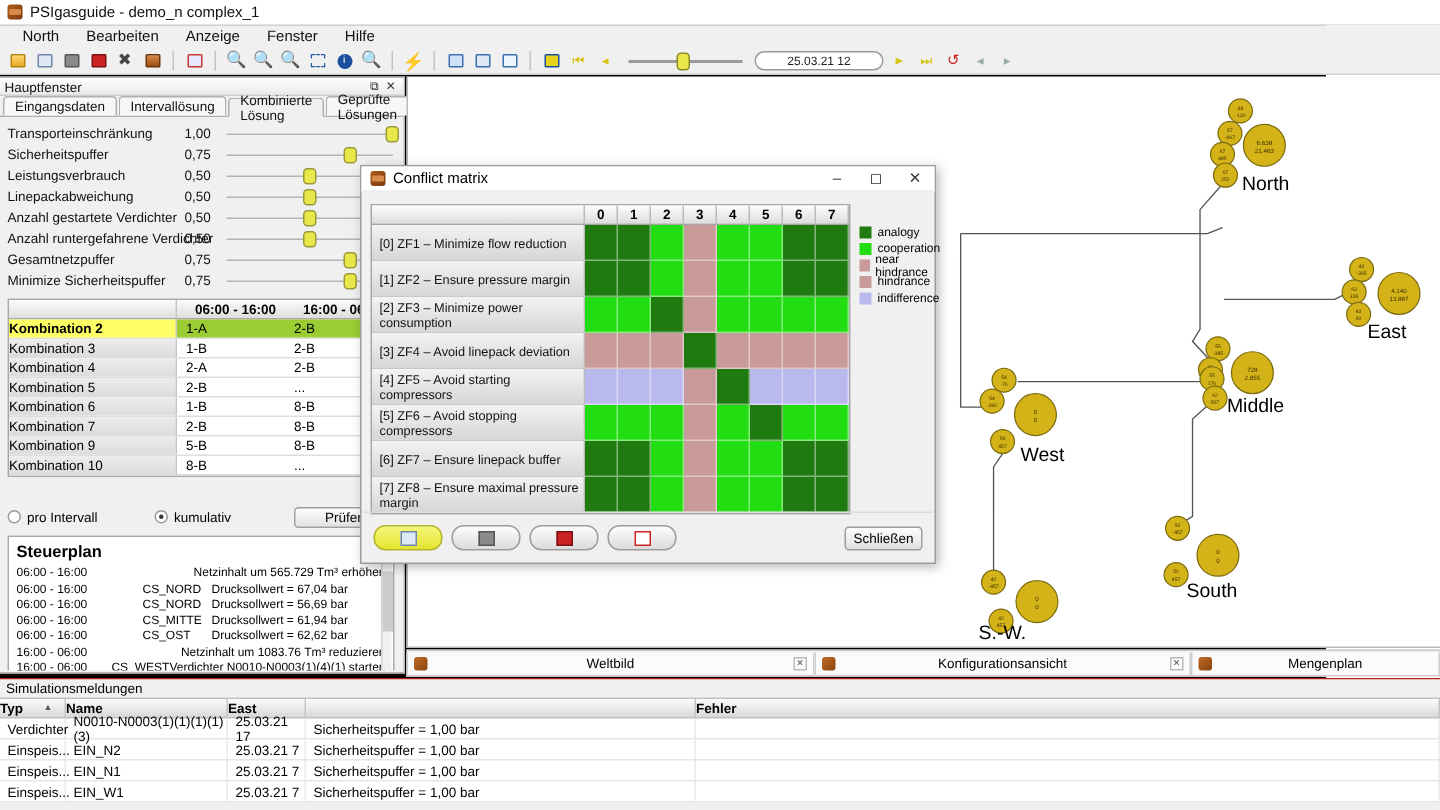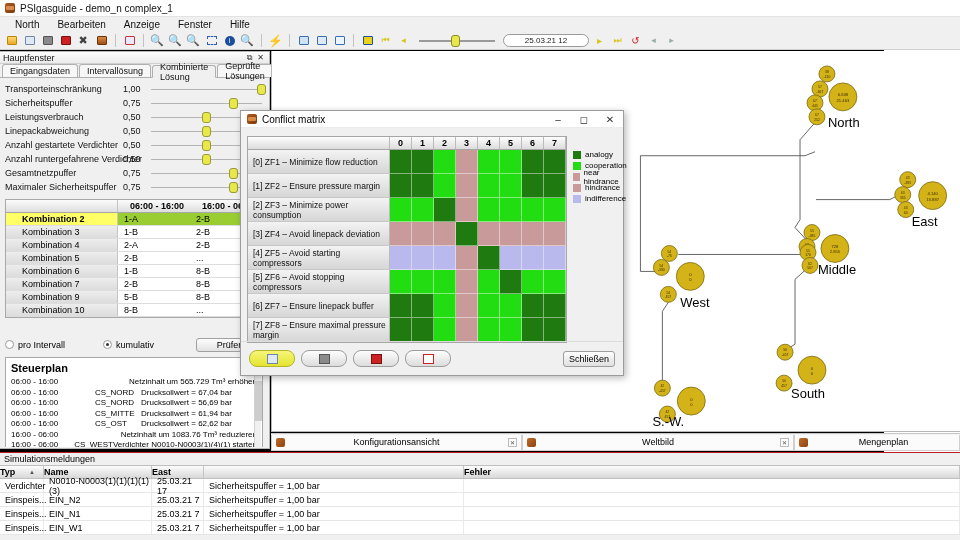--- a/index.html
+++ b/index.html
@@ -102,21 +102,21 @@
   
   .ctable{
     margin-top:5px; border:1px solid #a8a8a8; background:#fff; width:258px;
   }
   .ctable .hdr{ display:flex; height:13px; background:linear-gradient(#fcfcfc,#dedede);
     border-bottom:1px solid #a8a8a8; font-size:9px; font-weight:bold; }
   .ctable .hdr div{ display:flex; align-items:center; justify-content:center; }
   .ctable .row{ display:flex; height:13px; font-size:9px;
     border-bottom:1px solid #ddd; }
   .ctable .c0{ width:112px; background:linear-gradient(#ededed,#dcdcdc);
-    border-right:1px solid #c5c5c5; padding-left:16px; display:flex; align-items:center; }
+    border-right:1px solid #c5c5c5; padding-left:0; display:flex; align-items:center; }
   .ctable .c1{ width:72px; padding-left:6px; display:flex; align-items:center; }
   .ctable .c2{ width:72px; padding-left:6px; display:flex; align-items:center; }
   .ctable .row.sel .c0{ background:#ffff66; font-weight:bold; }
   .ctable .row.sel .c1, .ctable .row.sel .c2{ background:#9acd32; }
 
   .radio-row{ display:flex; align-items:center; height:17px; margin-top:18px; font-size:9px; gap:4px; }
   .radio{ width:9px; height:9px; border-radius:50%; border:1px solid #9a9a9a; background:#fff;
     display:inline-block; position:relative; }
   .radio.on:after{ content:""; position:absolute; left:2px; top:2px; width:3px; height:3px;
     border-radius:50%; background:#333; }
@@ -400,21 +400,21 @@
             </span>
           </div>
           <div class="srow">
             <span class="lbl">Gesamtnetzpuffer</span>
             <span class="val">0,75</span>
             <span class="strack">
               <span class="sknob" style="left: calc(75% - 5px);"></span>
             </span>
           </div>
           <div class="srow">
-            <span class="lbl">Maximaler Sicherheitspuffer</span>
+            <span class="lbl">Minimize Sicherheitspuffer</span>
             <span class="val">0,75</span>
             <span class="strack">
               <span class="sknob" style="left: calc(75% - 5px);"></span>
             </span>
           </div>
         </div>
 
       <div class="ctable">
         <div class="hdr">
           <div class="c0" style="background:linear-gradient(#fcfcfc,#dedede)"></div>
@@ -616,28 +616,28 @@
           <text x="912" y="226" class="node-label">East</text>
           <text x="818" y="275" class="node-label">Middle</text>
           <text x="680" y="308" class="node-label">West</text>
           <text x="791" y="399" class="node-label">South</text>
           <text x="652" y="427" class="node-label">S.-W.</text>
         </g>
     </svg>
   </div>
 
   <div class="wintabs" id="wintabs">
+      <div class="wintab" style="width: 312px;">
+        <span class="ic"></span>
+        <span class="nm">Weltbild</span>
+        <span class="cl">✕</span>
+      </div>
       <div class="wintab" style="width: 288px;">
         <span class="ic"></span>
         <span class="nm">Konfigurationsansicht</span>
-        <span class="cl">✕</span>
-      </div>
-      <div class="wintab" style="width: 312px;">
-        <span class="ic"></span>
-        <span class="nm">Weltbild</span>
         <span class="cl">✕</span>
       </div>
       <div class="wintab" style="width: 190px;">
         <span class="ic"></span>
         <span class="nm">Mengenplan</span>
       </div>
     </div>
 
   <div class="simmsgs">
     <div class="sm-title">Simulationsmeldungen</div>

